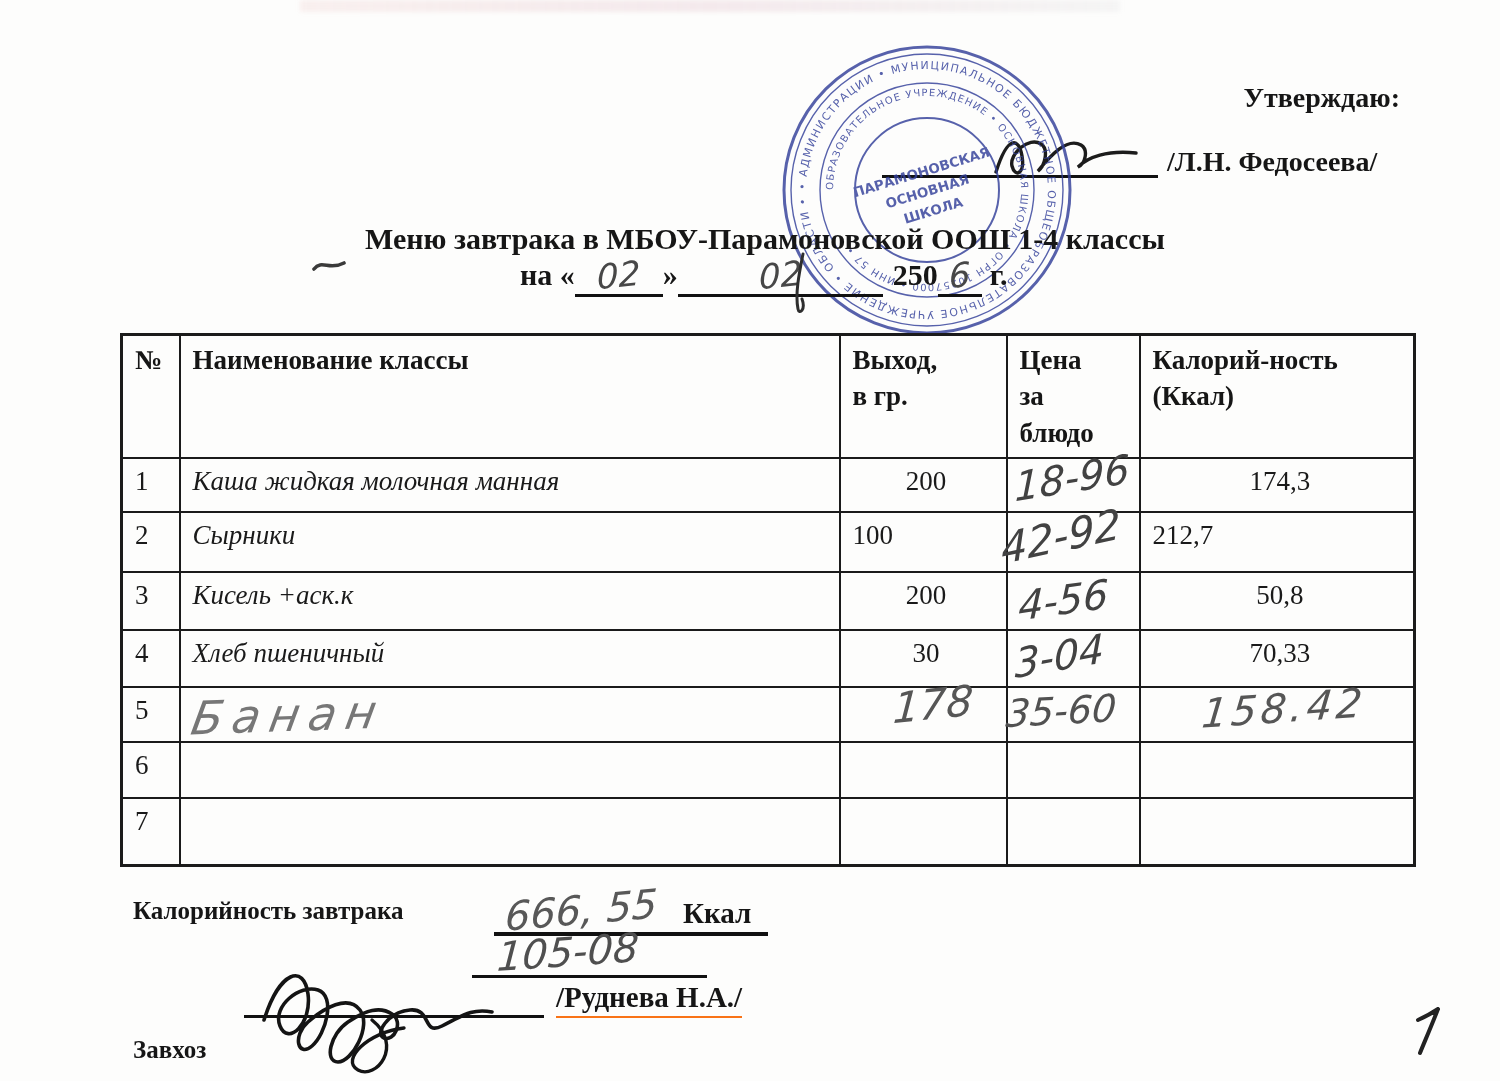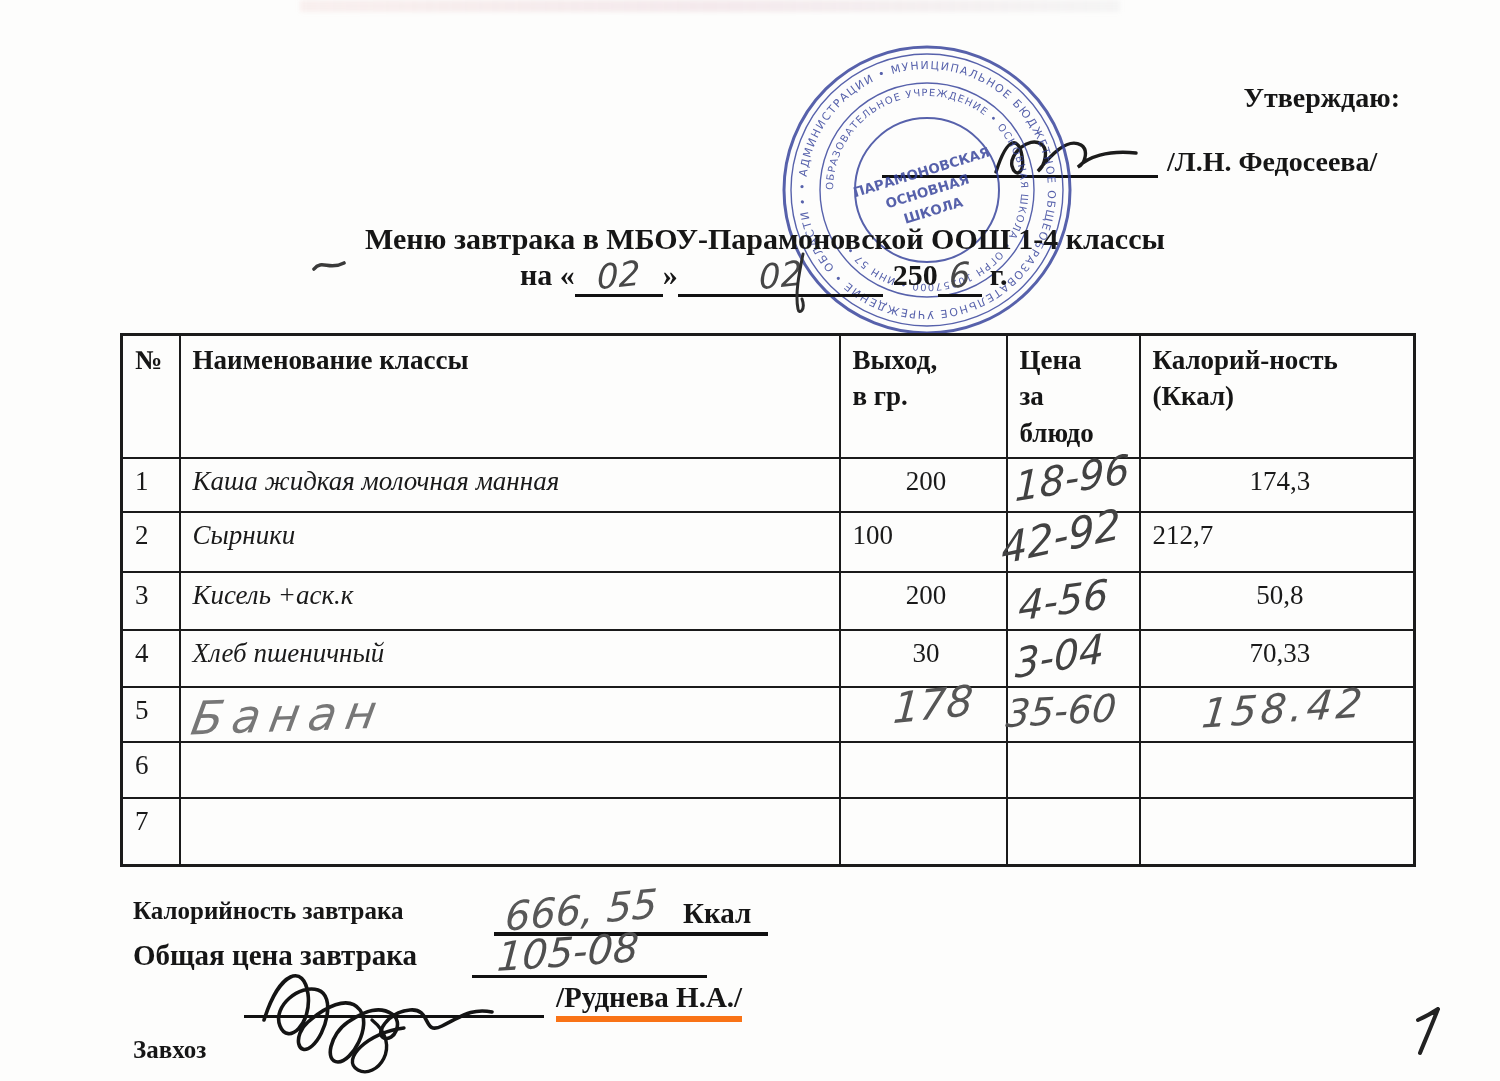--- a/index.html
+++ b/index.html
@@ -66,21 +66,21 @@
   
   .foot-1 { left:133px; top:897px; font-size:25px; }
   .hw-cal-total { left:505px; top:890px; font-size:40px; color:#585858; transform:rotate(-5deg) skewX(-8deg); }
   .foot-1-unit { left:683px; top:897px; font-size:29px; }
   .u-f1 { left:494px; top:906px; width:274px; height:30px; border-bottom:4px solid #111; }
   .foot-2 { left:133px; top:939px; font-size:29px; }
   .hw-price-total { left:497px; top:932px; font-size:40px; color:#4f4f4f; transform:rotate(-4deg) skewX(-8deg); }
   .u-f2 { left:472px; top:946px; width:235px; height:32px; border-bottom:3px solid #111; }
   .foot-3 { left:133px; top:1036px; font-size:25px; }
   .u-f3 { left:244px; top:986px; width:300px; height:32px; border-bottom:3px solid #111; }
-  .foot-3-name { left:556px; top:981px; font-size:29px; border-bottom:6px solid #f97316; padding-bottom:2px; }
+  .foot-3-name { left:556px; top:981px; font-size:29px; border-bottom:2px solid #f97316; padding-bottom:2px; }
   .sig-zavhoz { left:252px; top:952px; }
   .sig-director { left:988px; top:126px; }
   .date-stroke { left:788px; top:252px; }
   .date-tick { left:312px; top:256px; }
   .pagenum { left:1408px; top:1002px; }
 </style>
 </head>
 <body>
 
 <div class="page">
@@ -222,21 +222,20 @@
   <div class="abs hw hw-banana">Банан</div>
   <div class="abs hw hw-out5">178</div>
   <div class="abs hw hw-price5">35-60</div>
   <div class="abs hw hw-cal5">158.42</div>
 
   <div class="abs printed foot-1">Калорийность завтрака</div>
   <div class="abs u-f1"></div>
   <div class="abs hw hw-cal-total">666, 55</div>
   <div class="abs printed foot-1-unit">Ккал</div>
 
-  <div class="abs printed foot-2">Общая цена завтрака</div>
   <div class="abs u-f2"></div>
   <div class="abs hw hw-price-total">105-08</div>
 
   <div class="abs printed foot-3">Завхоз</div>
   <div class="abs u-f3"></div>
   <div class="abs printed foot-3-name">/Руднева Н.А./</div>
 
   <svg class="abs sig-zavhoz" width="330" height="132" viewBox="0 0 330 132">
     <path d="M12,68 C28,18 52,12 56,42 C60,72 36,94 28,74 C20,54 48,32 66,38 C84,44 74,82 60,94 C46,106 40,84 56,70 C72,56 96,42 108,58 C120,74 100,110 86,110 C72,110 78,82 96,70 C114,58 128,54 140,62 C152,70 142,90 132,86 C122,82 136,60 158,58 C180,56 170,84 190,74 C210,64 220,56 240,60" fill="none" stroke="#141414" stroke-width="3.6" stroke-linecap="round"></path>
     <path d="M120,68 C152,94 124,128 106,118 C88,108 116,80 152,76" fill="none" stroke="#141414" stroke-width="3.4" stroke-linecap="round"></path>

